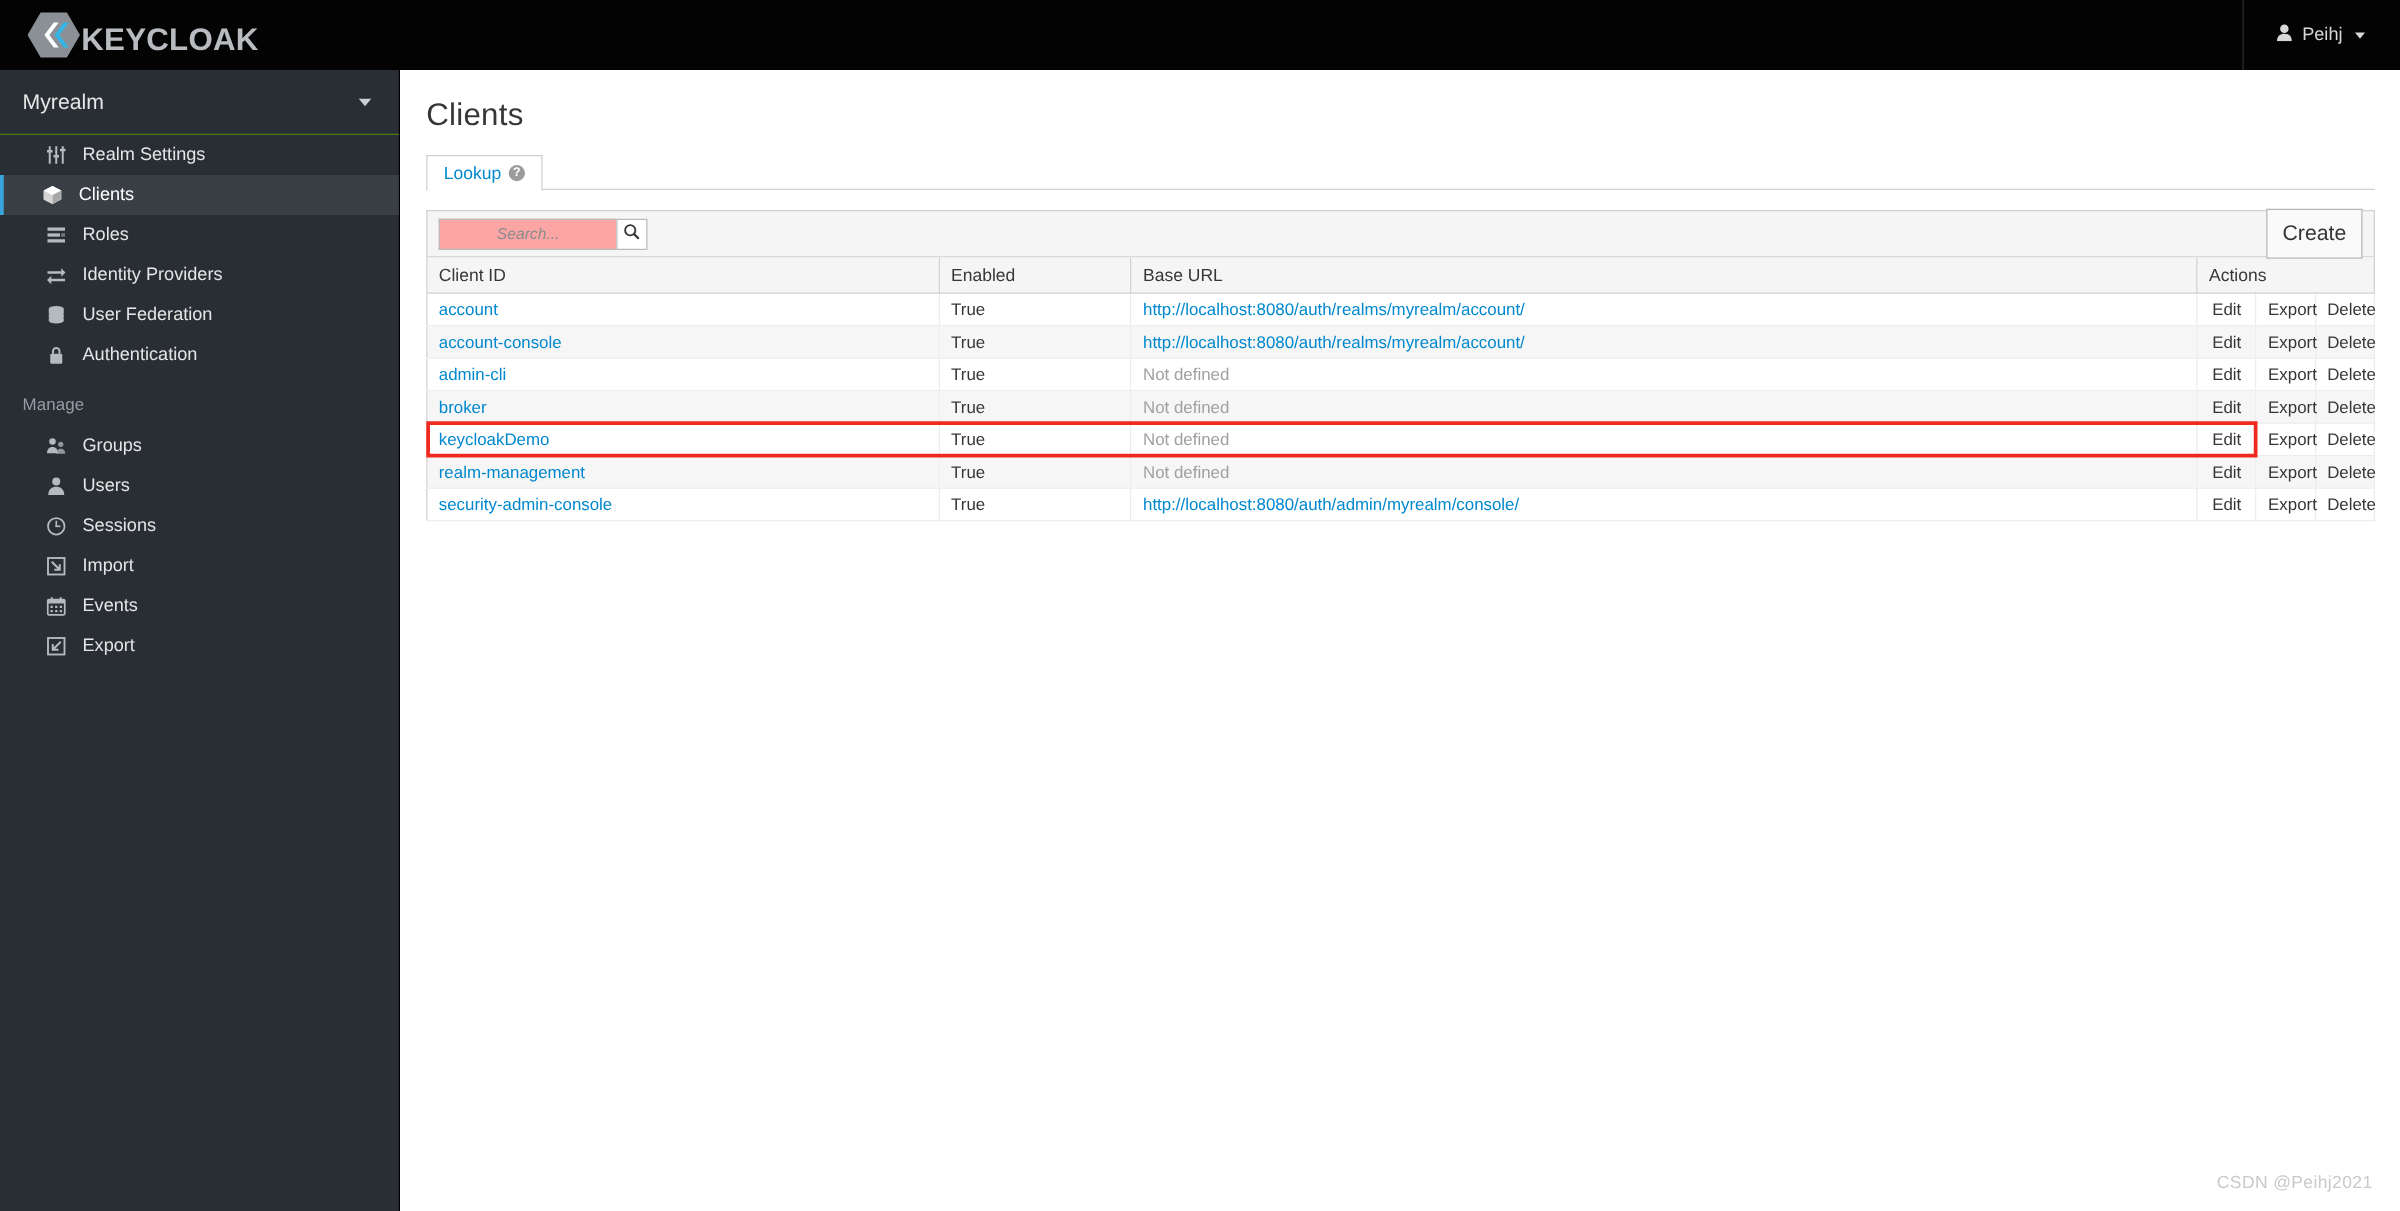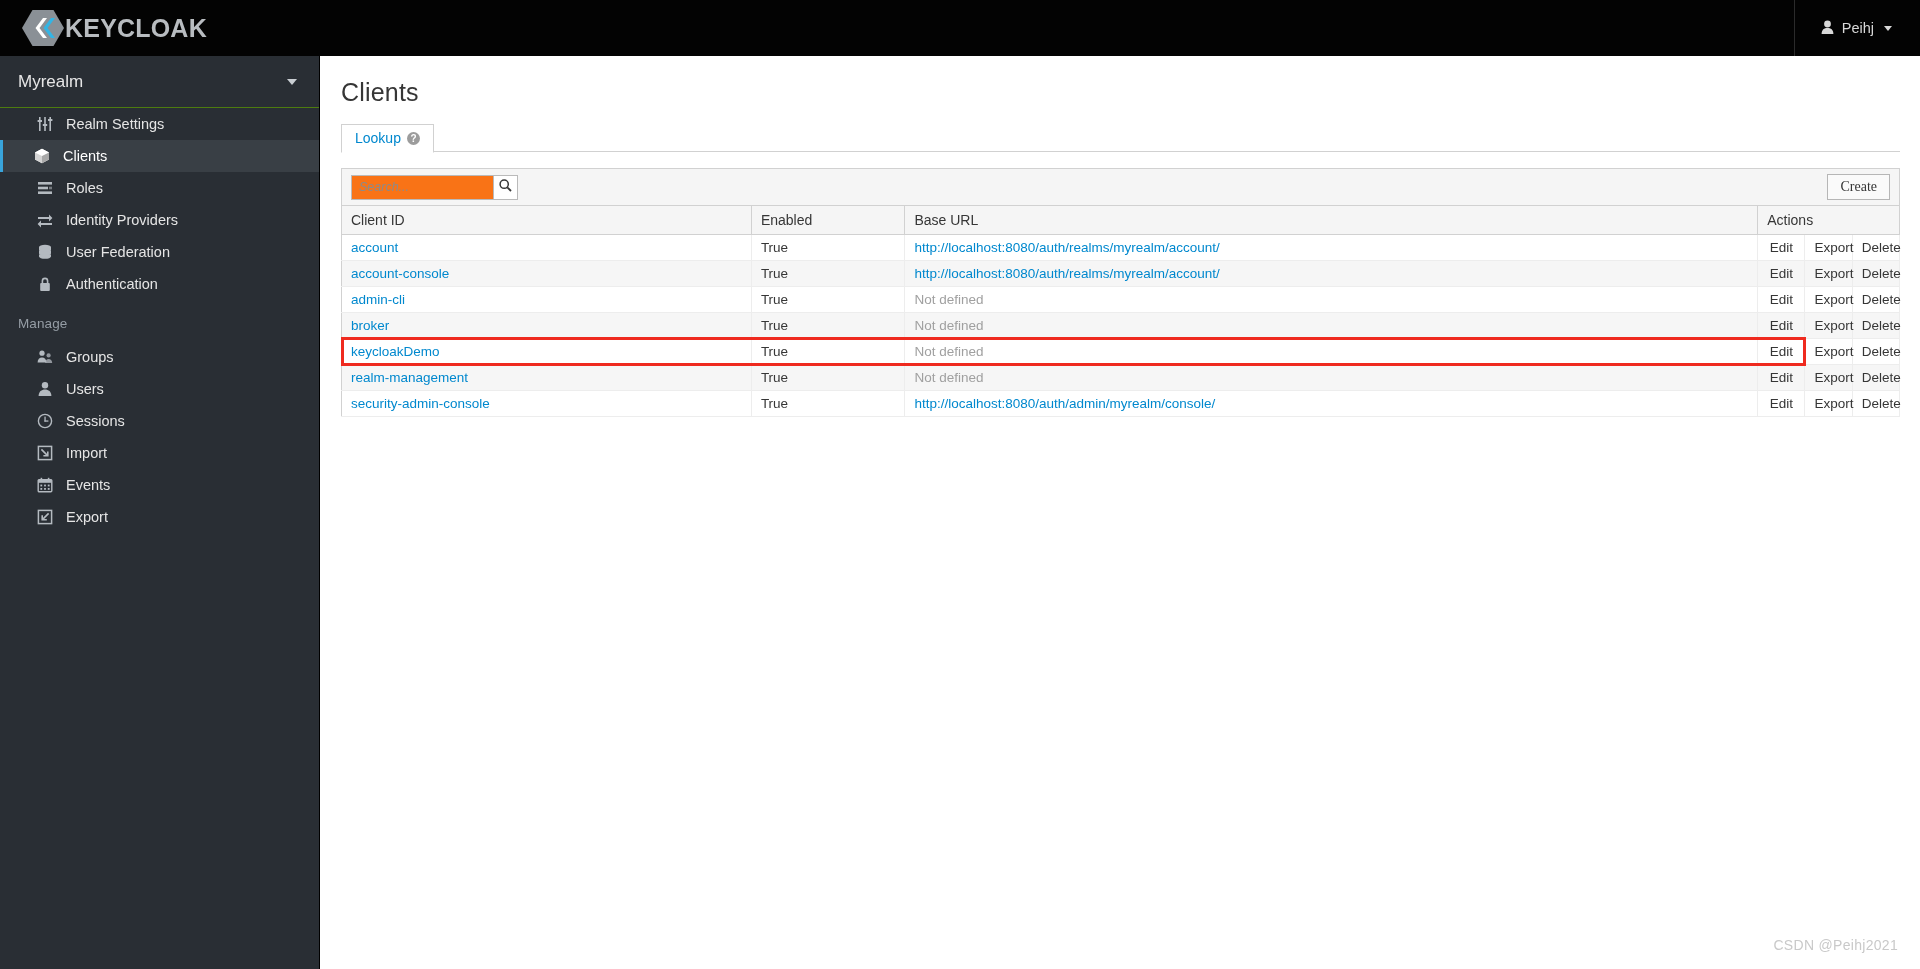--- a/index.html
+++ b/index.html
@@ -9,21 +9,21 @@
     background: #fff; overflow: hidden;
   }
 
   
   #masthead {
     position: absolute; top: 0; left: 0;
     width: 1920px; height: 56px;
     background: #030303;
     display: flex; align-items: center;
   }
-  #brand { display: flex; align-items: center; margin-left: 22px; }
+  #brand { display: flex; align-items: flex-end; margin-left: 22px; }
   #brand-logo { width: 42px; height: 38px; position: relative; }
   #brand-text {
     font-size: 25px; font-weight: bold; letter-spacing: .2px;
     color: #b8bcc0; margin-left: 1px;
   }
   #masthead-right {
     margin-left: auto; height: 72px; display: flex; align-items: center;
     border-left: 1px solid #2b2b2b; padding: 0 28px 0 26px;
   }
   #user-menu {
@@ -116,35 +116,35 @@
     display: flex; align-items: center;
     padding: 0 9px;
   }
   #search-group { display: flex; }
   #search-input {
     width: 142px; height: 25px;
     border: 1px solid #bababa; border-right: none;
     padding: 0 7px; font-size: 12.5px;
     font-family: "Liberation Sans", sans-serif;
     font-style: italic; color: #363636;
-    background: #f97316; outline: none;
+    background: #fca5a5; outline: none; text-align: center;
   }
   #search-input::placeholder { color: #8b8b8b; font-style: italic; }
   #search-button {
     width: 25px; height: 25px;
     border: 1px solid #bababa; background: #fff;
     display: flex; align-items: center; justify-content: center;
     cursor: pointer; padding: 0;
   }
   #create-button {
     margin-left: auto;
-    height: 26px; padding: 0 12px;
+    height: 40px; padding: 0 12px;
     background: #fafafa; border: 1px solid #b6b6b6;
-    font-size: 14px; color: #363636; cursor: pointer;
-    font-family: Liberation Serif, serif;
+    font-size: 17px; color: #363636; cursor: pointer;
+    font-family: Liberation Sans, sans-serif;
   }
 
   
   #clients-table {
     margin: 0 20px 0 20px; width: 1559px;
     border-collapse: collapse;
     border: 1px solid #d1d1d1; border-top: none;
     table-layout: fixed;
   }
   #clients-table th {

